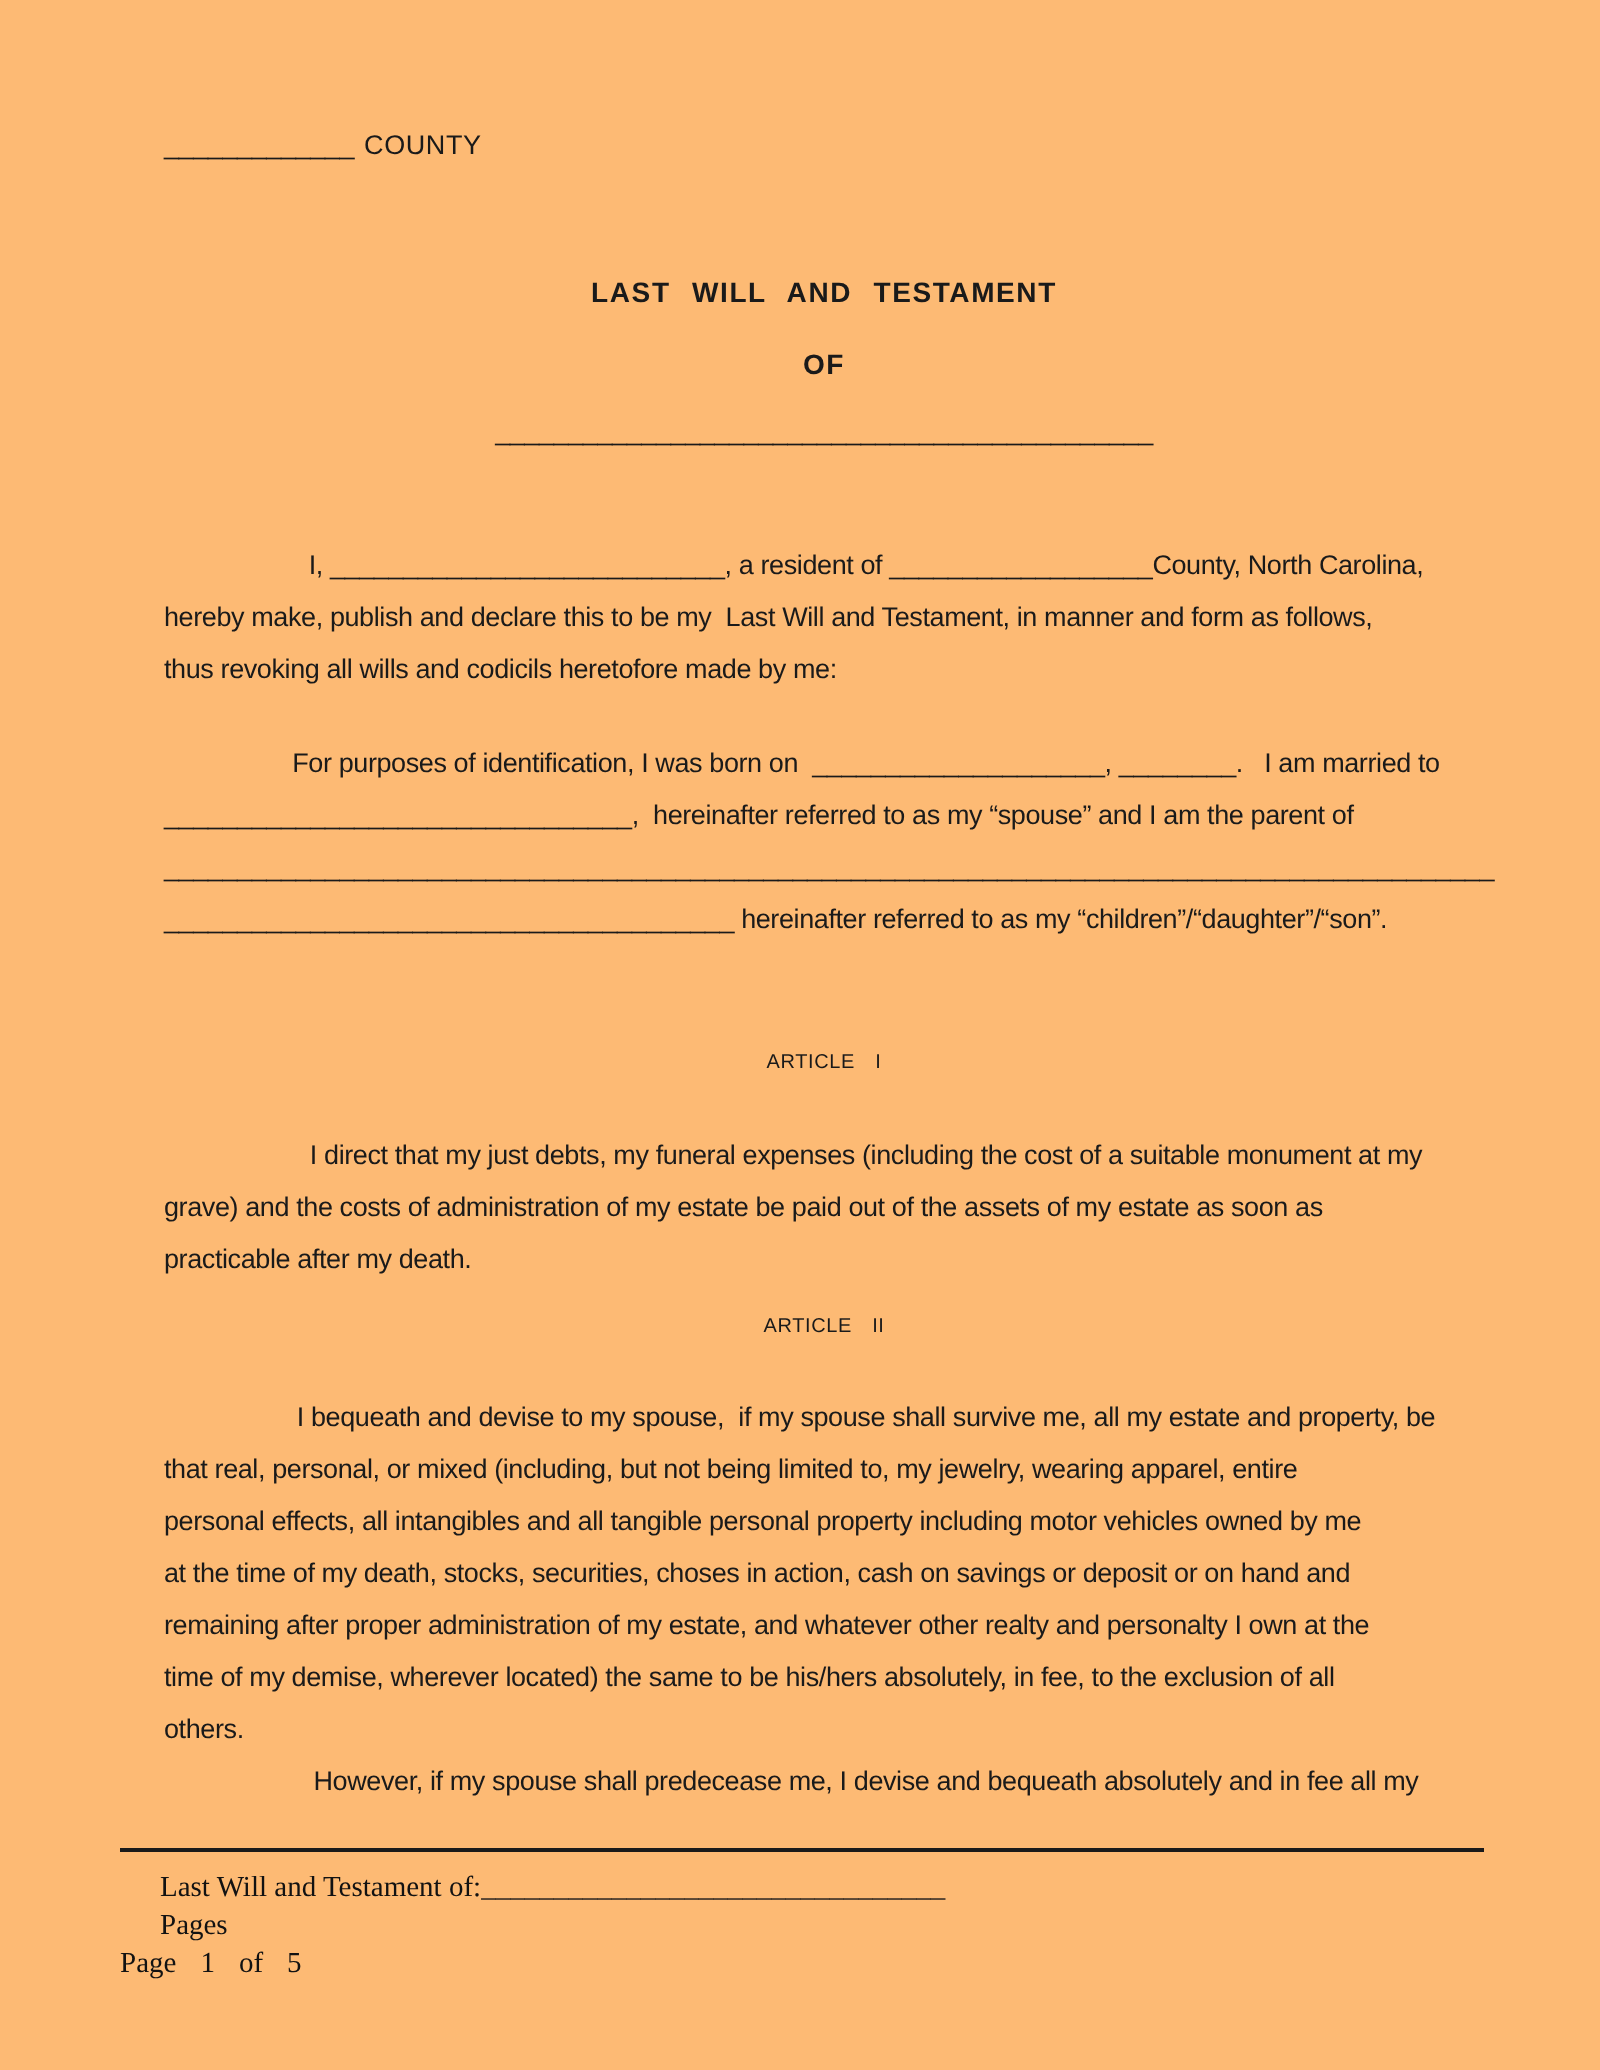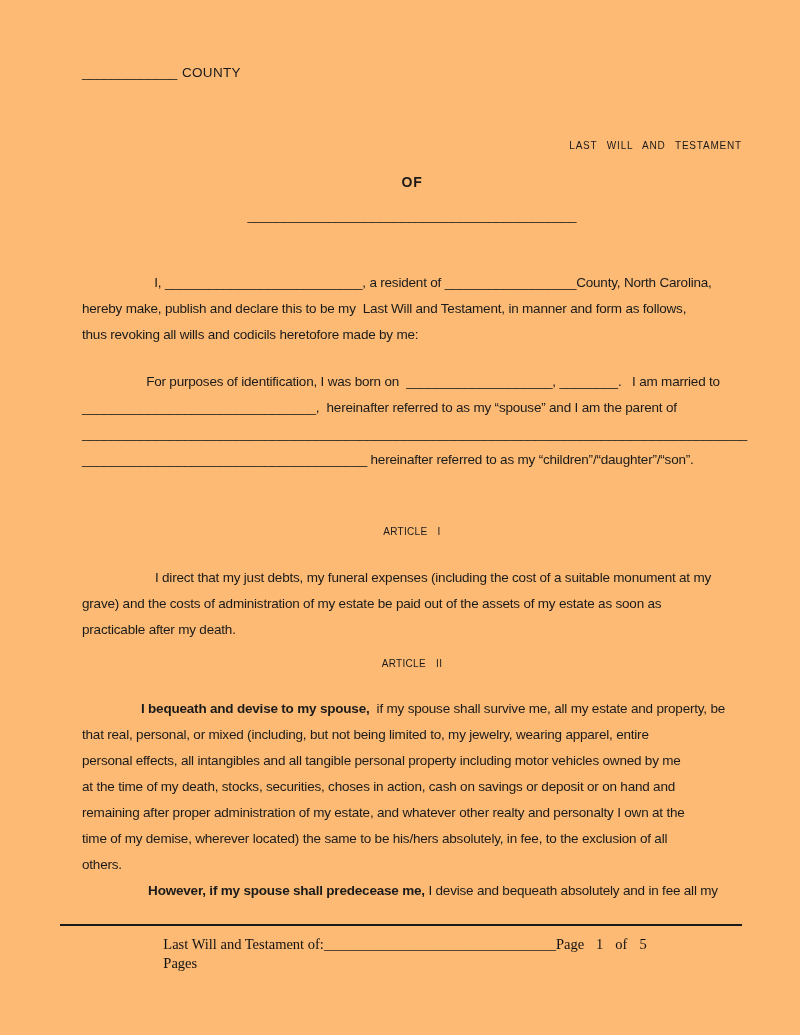--- a/index.html
+++ b/index.html
@@ -15,23 +15,23 @@
     letter-spacing: -0.2px;
     color: #1a1a1a;
   }
   .content { padding-left: 82px; padding-right: 58px; }
   .line { white-space: pre; line-height: 26px; min-height: 26px; }
   .indent { padding-left: 42px; text-align: center; }
   .county-line { margin-top: 62px; line-height: 22px; white-space: pre; }
   .county-label { margin-left: 5px; letter-spacing: 0.3px; }
   .doc-title {
     margin-top: 49px;
-    text-align: right;
-    font-size: 10px;
-    font-weight: 400;
+    text-align: center;
+    font-size: 14px;
+    font-weight: 700;
     letter-spacing: 0.8px;
     word-spacing: 6px;
     line-height: 26px;
   }
   .of-label {
     margin-top: 10px;
     text-align: center;
     font-weight: 700;
     font-size: 14px;
     letter-spacing: 0.8px;
@@ -45,36 +45,37 @@
     white-space: pre;
     font-size: 10px;
     letter-spacing: 0.3px;
     word-spacing: 2px;
     line-height: 26px;
   }
   .h-art1 { margin-top: 46px; }
   .p-art1 { margin-top: 20px; }
   .h-art2 { margin-top: 8px; }
   .p-art2 { margin-top: 19px; }
-  .bold { font-weight: 700; }
+  .bold { font-weight: 400; }
   .blank { color: #1a1a1a; }
   .footer {
     position: absolute;
     top: 924px;
     left: 60px;
     right: 58px;
     border-top: 2px solid #1a1a1a;
     padding-top: 9px;
     display: flex;
-    justify-content: center;
+    justify-content: space-between;
     align-items: flex-start;
     font-family: "Liberation Serif", serif;
     font-size: 14.5px;
     letter-spacing: 0;
     color: #121212;
+    flex-direction: column;
   }
   .footer-left { padding-left: 20px; line-height: 19px; white-space: pre; }
   .footer-right { padding-right: 12px; line-height: 19px; white-space: pre; }
   .footer-right span { display: inline-block; }
   .footer-right span + span { margin-left: 12px; }
 </style>
 </head>
 <body>
 
 <div class="page">

